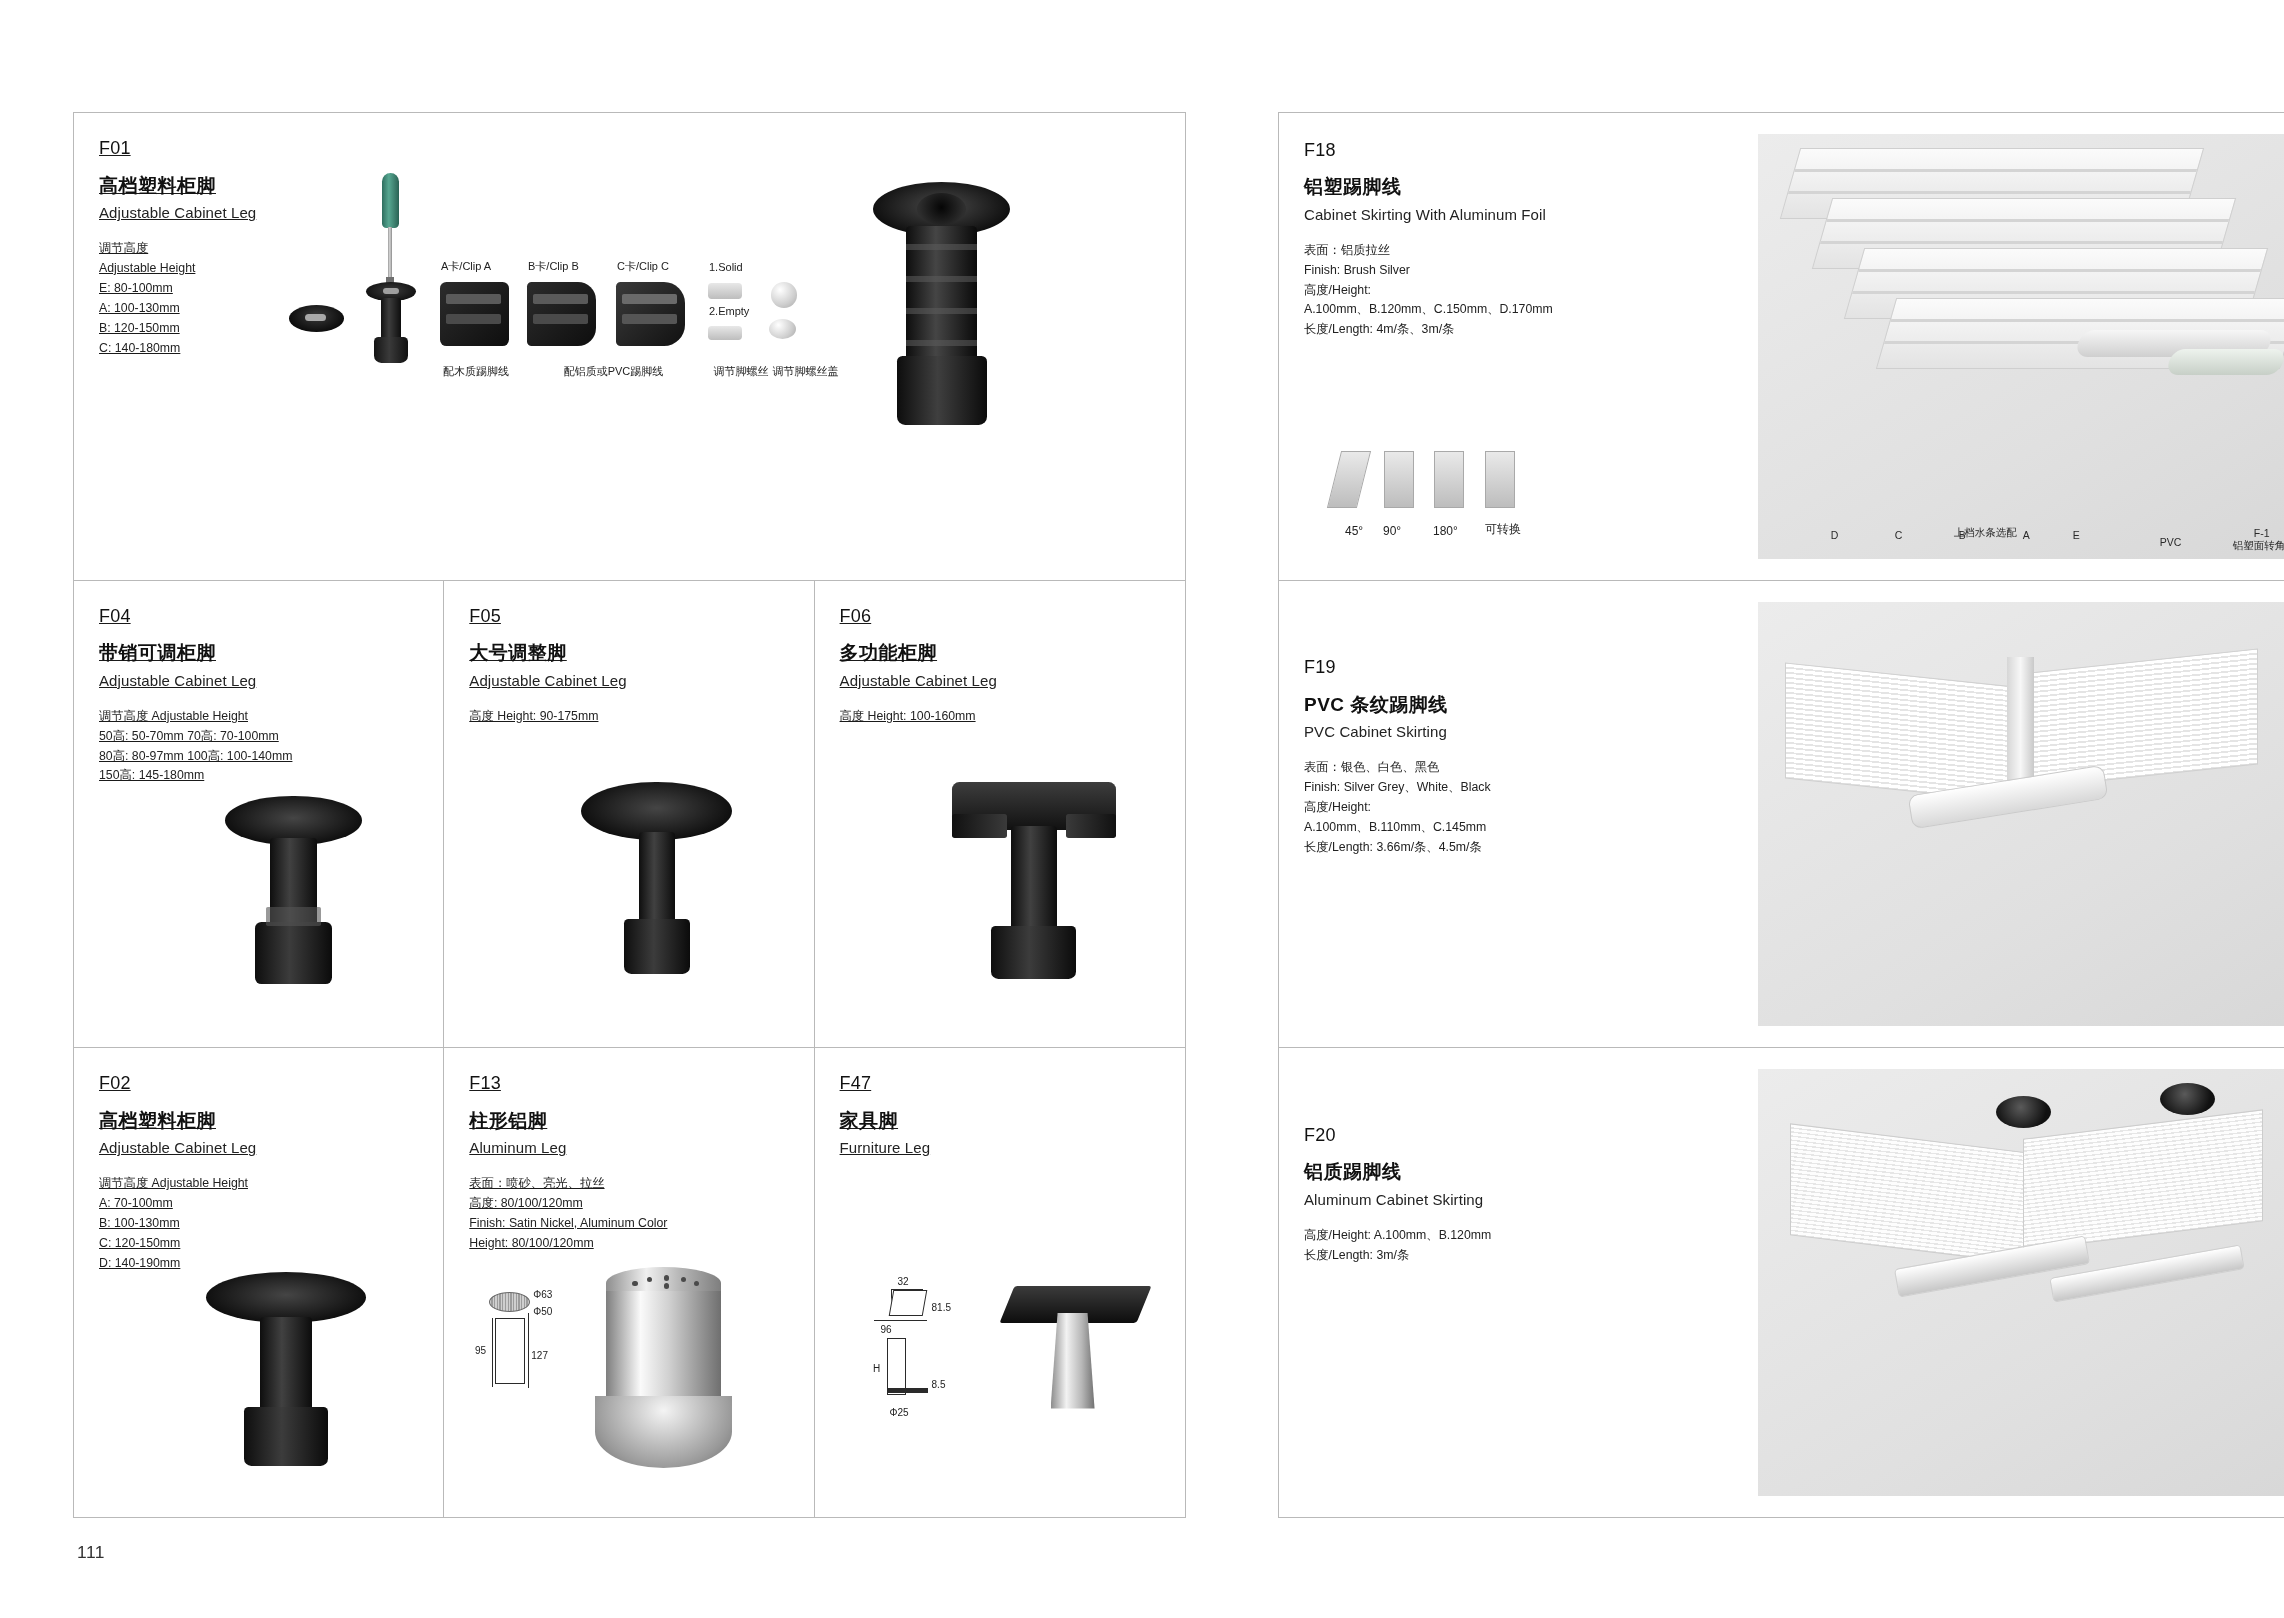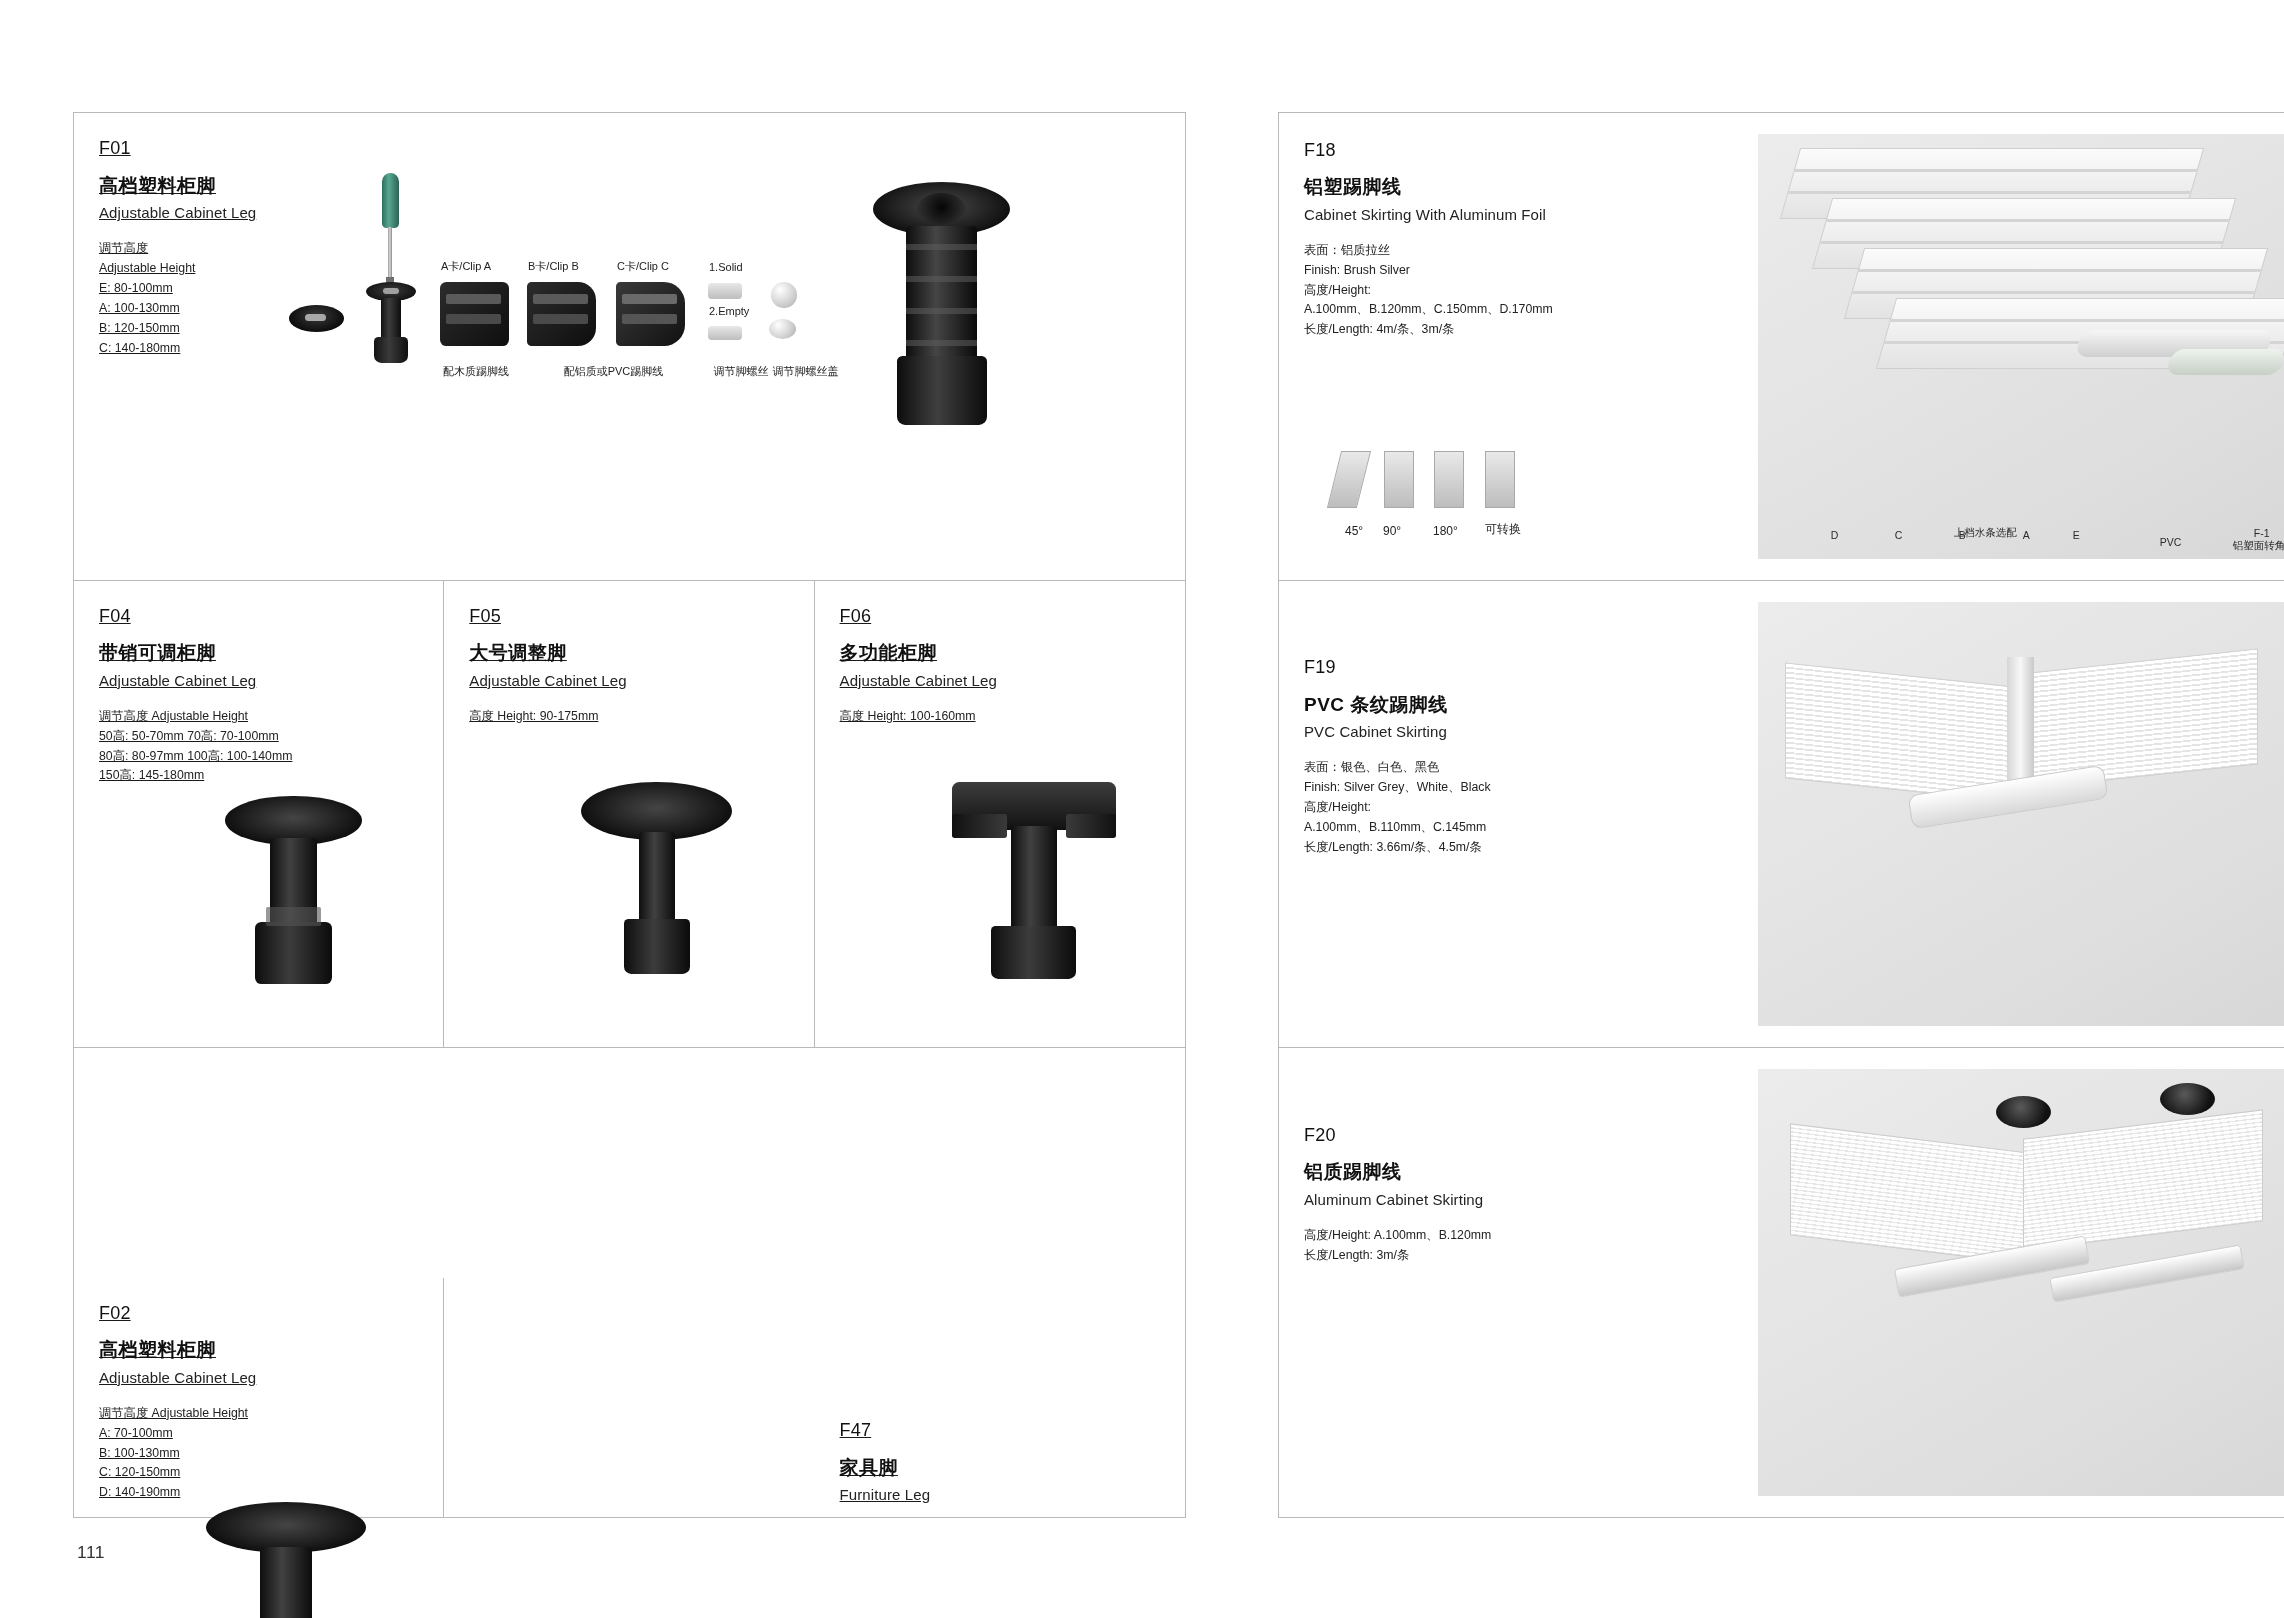--- a/index.html
+++ b/index.html
@@ -23,21 +23,21 @@
   .page.right .page-frame{left:37px;top:112px;right:73px;bottom:100px;}
 
   .page-number{
     position:absolute;bottom:55px;
     font-size:17.4px;color:#333;letter-spacing:0.5px;
   }
   .page.left .page-number{left:77px;}
 
   
   .row{display:flex;border-bottom:1.4px solid #b9b9b9;box-sizing:border-box;}
-  .row:last-child{border-bottom:none;align-items:flex-end;}
+  .row:last-child{border-bottom:none;}
   .cell{position:relative;box-sizing:border-box;border-right:1.4px solid #b9b9b9;}
   .cell:last-child{border-right:none;}
 
   .code{font-size:18px;color:#111;letter-spacing:0.2px;}
   .title-cn{font-size:19px;font-weight:bold;color:#111;margin-top:13.7px;letter-spacing:0.5px;}
   .title-en{font-size:15px;color:#222;margin-top:5.5px;letter-spacing:0.1px;}
   .specs{margin-top:18px;font-size:12.3px;line-height:1.62;color:#222;}
   .specs div{white-space:nowrap;}
 
   .pad{padding:25px 22px 13.7px 25px;text-decoration:underline;}
@@ -288,20 +288,31 @@
             </div>
           </div>
           <div class="gleg" style="left:132px;top:224px;width:160px;height:196px;">
             <div class="plate" style="height:26%;"></div>
             <div class="col" style="left:34%;width:32%;top:23%;height:50%;"></div>
             <div class="base" style="left:24%;width:52%;top:69%;height:30%;"></div>
           </div>
         </div>
 
         <div class="cell c-third">
+          <div class="pad">
+            <div class="code">F13</div>
+            <div class="title-cn">柱形铝脚</div>
+            <div class="title-en">Aluminum Leg</div>
+            <div class="specs">
+              <div>表面：喷砂、亮光、拉丝</div>
+              <div>高度: 80/100/120mm</div>
+              <div>Finish: Satin  Nickel, Aluminum Color</div>
+              <div>Height: 80/100/120mm</div>
+            </div>
+          </div>
 
           <div style="position:absolute;left:27px;top:238px;width:110px;height:137px;">
             <div style="position:absolute;left:18px;top:5.5px;width:39px;height:18px;border-radius:50%;background:repeating-linear-gradient(90deg,#cfcfcf 0 1.4px,#9c9c9c 1.4px 2.7px);border:0.9px solid #666;"></div>
             <div class="tech" style="left:62px;top:2.7px;">Φ63</div>
             <div class="tech" style="left:62px;top:20px;">Φ50</div>
             <div class="trect" style="left:24px;top:32px;width:28px;height:64px;"></div>
             <div class="tech" style="left:3.7px;top:59px;">95</div>
             <div class="tech" style="left:60px;top:64px;">127</div>
             <div class="tline" style="left:21px;top:32px;width:0.9px;height:69px;"></div>
             <div class="tline" style="left:57px;top:26.5px;width:0.9px;height:75px;"></div>

